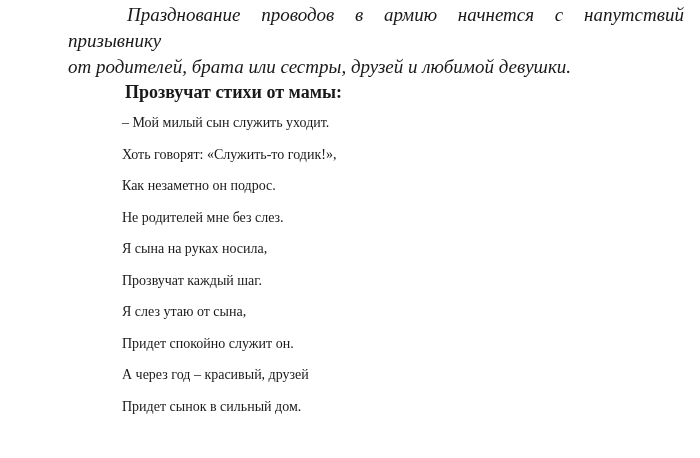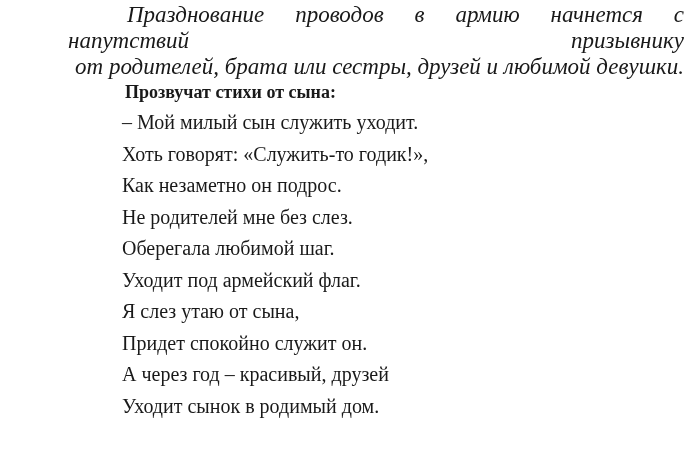--- a/index.html
+++ b/index.html
@@ -16,69 +16,69 @@
   }
   .page {
     position: relative;
     width: 700px;
     height: 458px;
     background: #ffffff;
   }
   .intro {
     margin: 2px 16px 0 68px;
     font-style: italic;
-    font-size: 23px;
+    font-size: 19px;
     line-height: 26px;
     text-align: justify;
   }
   .intro .line1 {
     display: block;
     text-indent: 59px;
     text-align: justify;
     text-align-last: justify;
     text-justify: inter-word;
   }
   .intro .line2 {
     display: block;
-    text-align: right;
+    text-align: left;
   }
   .heading {
     margin: 0 0 0 125px;
     font-weight: bold;
     font-size: 18px;
     line-height: 24px;
   }
   .poem {
     margin: 3px 0 0 122px;
   }
   .poem p {
     margin: 0;
-    font-size: 20px;
+    font-size: 14px;
     line-height: 31.5px;
     white-space: nowrap;
   }
 </style>
 </head>
 <body>
 
 <div class="page">
 
   <p class="intro">
     <span class="line1">Празднование проводов в армию начнется с напутствий призывнику</span>
     <span class="line2">от родителей, брата или сестры, друзей и любимой девушки.</span>
   </p>
 
-  <p class="heading">Прозвучат стихи от сына:</p>
+  <p class="heading">Прозвучат стихи от мамы:</p>
 
   <div class="poem">
     <p>– Мой милый сын служить уходит.</p>
     <p>Хоть говорят: «Служить-то годик!»,</p>
     <p>Как незаметно он подрос.</p>
     <p>Не родителей мне без слез.</p>
-    <p>Оберегала любимой шаг.</p>
-    <p>Уходит под армейский флаг.</p>
+    <p>Я сына на руках носила,</p>
+    <p>Прозвучат каждый шаг.</p>
     <p>Я слез утаю от сына,</p>
     <p>Придет спокойно служит он.</p>
     <p>А через год – красивый, друзей</p>
-    <p>Уходит сынок в родимый дом.</p>
+    <p>Придет сынок в сильный дом.</p>
   </div>
 
 </div>
 
 </body></html>

